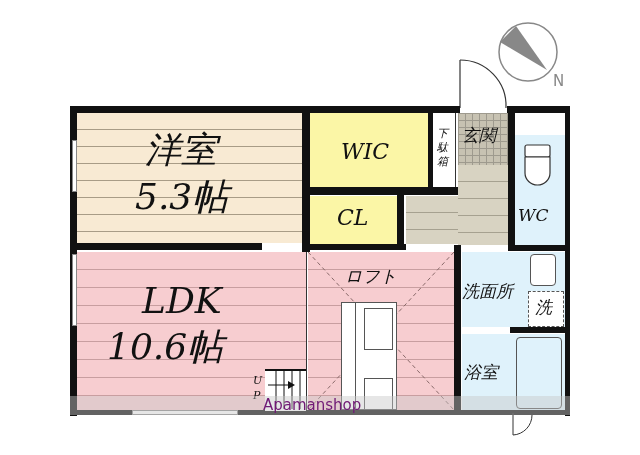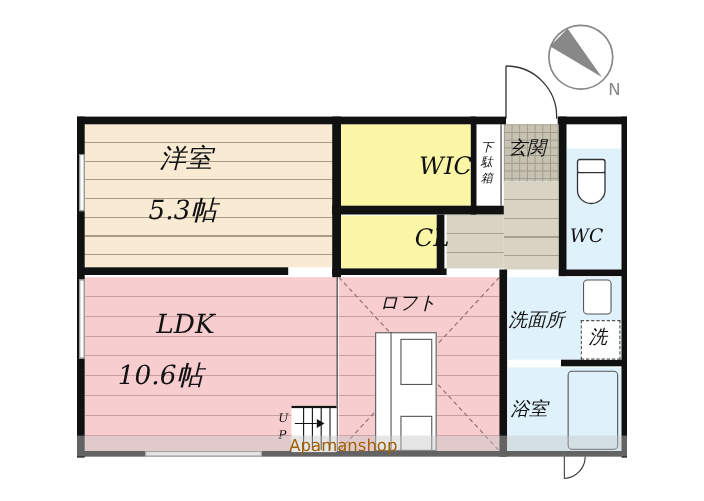--- a/index.html
+++ b/index.html
@@ -8,25 +8,25 @@
   .abs { position:absolute; }
   .wall { position:absolute; background:#111; }
   .room { position:absolute; }
   .lines { background-image: repeating-linear-gradient(to bottom, transparent 0px, transparent 16px, #a89c86 16px, #a89c86 17px); }
   .lines-pink { background-image: repeating-linear-gradient(to bottom, transparent 0px, transparent 17px, #c89ea0 17px, #c89ea0 18px); }
   .lines-gray { background-image: repeating-linear-gradient(to bottom, transparent 0px, transparent 16px, #a6a190 16px, #a6a190 17px); }
   .tile { background-color:#c7c2b2;
           background-image: linear-gradient(#9e9a8e 1px, transparent 1px), linear-gradient(90deg, #9e9a8e 1px, transparent 1px);
           background-size: 7px 7px; }
   .label { position:absolute; font-style:italic; color:#111; white-space:nowrap; line-height:1; }
-  .big { font-size:24px; }
-  .mid { font-size:22px;margin-left:40px; }
+  .big { font-size:36px; }
+  .mid { font-size:22px; }
   .sm  { font-size:17px; }
   .xs  { font-size:11px; }
-  .watermark { position:absolute; font-family:"DejaVu Sans", sans-serif; color:#a16207; font-size:15px; }
+  .watermark { position:absolute; font-family:"DejaVu Sans", sans-serif; color:#701a75; font-size:15px; }
   .strip { position:absolute; left:70px; top:396px; width:500px; height:19px; background:rgba(200,200,200,0.45); }
 </style>
 </head>
 <body>
 
 <div class="abs" style="left:496px;top:20px;width:66px;height:66px;">
   <svg width="66" height="66" viewBox="0 0 66 66">
     <circle cx="32" cy="32" r="29" fill="none" stroke="#888" stroke-width="1.5"></circle>
     <polygon points="4,22 20,6 51,50" fill="#888"></polygon>
   </svg>

